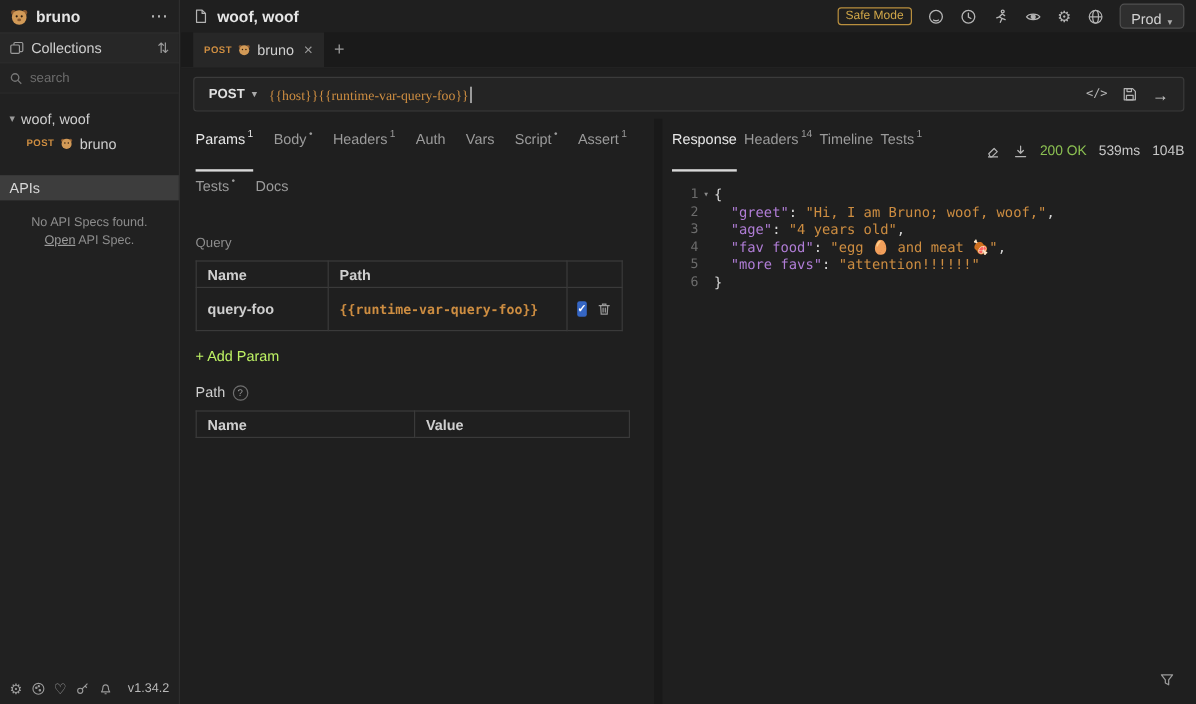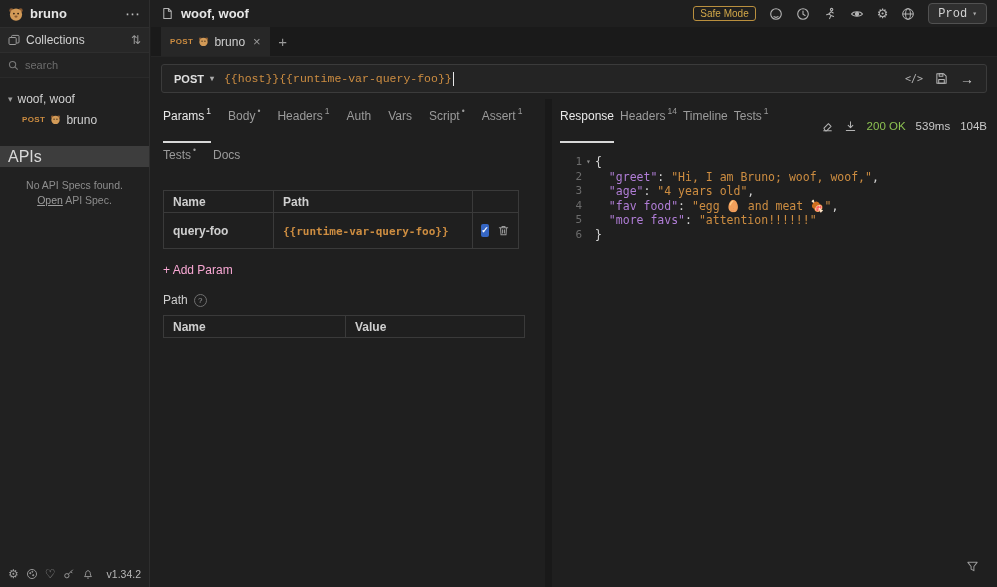--- a/index.html
+++ b/index.html
@@ -13,44 +13,44 @@
 .sb-collections{height:26px;display:flex;align-items:center;gap:6px;padding:0 8px;background:#272727;border-top:1px solid #2e2e2e;border-bottom:1px solid #2e2e2e;font-size:12px;color:#cfcfcf;flex-shrink:0}
 .sort{margin-left:auto;color:#9b9b9b;font-size:12px;cursor:pointer}
 .sb-search{height:25px;display:flex;align-items:center;gap:6px;padding:0 8px;border-bottom:1px solid #2a2a2a;background:#232323;flex-shrink:0}
 .sb-search input{flex:1;background:transparent;border:0;outline:0;color:#ccc;font-size:11px;font-family:inherit;min-width:0}
 .sb-search input::placeholder{color:#6d6d6d}
 .tree{margin-top:10px;font-size:12px}
 .tree-collection{height:21px;display:flex;align-items:center;gap:5px;padding:0 8px;cursor:pointer;color:#d0d0d0}
 .chev{font-size:9px;color:#9b9b9b}
 .tree-request{height:21px;display:flex;align-items:center;gap:5px;padding:0 8px 0 22px;cursor:pointer;color:#cfcfcf}
 .method{font-size:8px;font-weight:bold;color:#cd8d41;letter-spacing:.4px}
-.apis-row{margin-top:16px;height:21px;display:flex;align-items:center;padding:0 8px;background:#3d3d3d;font-size:16px;color:#d8d8d8;cursor:pointer}
+.apis-row{margin-top:16px;height:21px;display:flex;align-items:center;padding:0 8px;background:#3d3d3d;font-size:12px;color:#d8d8d8;cursor:pointer}
 .no-specs{margin-top:12px;text-align:center;font-size:10.5px;color:#8d8d8d}
 .open-spec{margin-top:3px;text-align:center;font-size:10.5px;color:#8d8d8d}
 .open-spec a{color:#9d9d9d;text-decoration:underline;cursor:pointer}
 .sb-footer{margin-top:auto;height:26px;display:flex;align-items:center;gap:7px;padding:0 8px;flex-shrink:0}
 .ficon{color:#9b9b9b;font-size:12px;line-height:1;cursor:pointer;display:inline-flex}
 .version{margin-left:auto;font-size:10.5px;color:#b9b9b9}
 
 .main{position:absolute;left:151px;top:0;right:0;bottom:0;display:flex;flex-direction:column}
 .topbar{height:27px;display:flex;align-items:center;gap:7px;padding:0 10px;flex-shrink:0}
 .title{font-size:13px;font-weight:bold;color:#e6e6e6}
 .topbar-right{margin-left:auto;display:flex;align-items:center;gap:13px}
 .safemode{border:1px solid #b98f3e;color:#d2a849;font-size:10px;padding:1px 6px;border-radius:3px;white-space:nowrap}
 .tbicon{color:#b4b4b4;display:inline-flex;cursor:pointer;font-size:13px;line-height:1}
-.env-btn{display:flex;align-items:center;gap:5px;background:#2f2f2f;border:1px solid #515151;border-radius:4px;color:#d2d2d2;font-size:12px;padding:0 9px;font-family:Liberation Mono, monospace;cursor:pointer;height:21px}
+.env-btn{display:flex;align-items:flex-end;gap:5px;background:#2f2f2f;border:1px solid #515151;border-radius:4px;color:#d2d2d2;font-size:12px;padding:0 9px;font-family:Liberation Sans, sans-serif;cursor:pointer;height:21px}
 .caret{font-size:8px;color:#aaa}
 .tabstrip{height:30px;background:#1a1a1a;display:flex;align-items:stretch;padding-left:10px;flex-shrink:0;border-bottom:1px solid #252525}
 .rtab{display:flex;align-items:center;gap:5px;padding:0 9px;background:#272727;font-size:12px;color:#cfcfcf;cursor:pointer}
 .rtab-close{color:#9a9a9a;font-size:13px;margin-left:3px;cursor:pointer}
 .newtab{width:26px;display:flex;align-items:center;justify-content:center;color:#9a9a9a;font-size:15px;cursor:pointer}
 .urlrow{padding:7px 10px 6px;flex-shrink:0}
 .urlbar{height:29px;border:1px solid #3b3b3b;border-radius:3px;background:#242424;display:flex;align-items:center}
 .method-select{display:flex;align-items:center;gap:6px;padding:0 10px 0 12px;font-size:11px;font-weight:bold;color:#e0e0e0;cursor:pointer;height:100%}
-.url-input{flex:1;font-family:Liberation Mono, monospace;font-size:11.5px;color:#d0d0d0;display:flex;align-items:center;white-space:pre;cursor:text;overflow:hidden}
+.url-input{flex:1;font-family:Liberation Serif, serif;font-size:11.5px;color:#d0d0d0;display:flex;align-items:flex-end;white-space:pre;cursor:text;overflow:hidden}
 .url-plain{color:#cfcfcf}
 .url-var{color:#cd8d41}
 .caret-cursor{width:1px;height:14px;background:#e8e8e8;margin-left:1px}
 .url-actions{display:flex;align-items:center;gap:12px;padding:0 12px}
 .uicon{color:#b3b3b3;cursor:pointer;display:inline-flex;font-size:12px;line-height:1}
 .uicon.code{font-family:"DejaVu Sans Mono",monospace;font-size:10px}
 .uicon.send{font-size:14px;color:#c9c9c9}
 
 .panes{flex:1;display:flex;min-height:0}
 .request-pane{width:394px;padding:10px 12px;flex-shrink:0;overflow:hidden}
@@ -64,21 +64,21 @@
 .ptable th,.ptable td{border:1px solid #3a3a3a;text-align:left;font-weight:bold;color:#cfcfcf;padding:3px 9px}
 .ptable th{height:22px}
 .qtable{width:356px}
 .qtable td{height:36px}
 .qtable .col-name{width:110px}
 .qtable .col-ctrl{width:46px}
 .cell-var{font-family:"DejaVu Sans Mono",monospace;font-size:11px;color:#cd8d41}
 .ctrl-wrap{display:flex;align-items:center;justify-content:center;gap:8px}
 .checkbox{width:13px;height:13px;background:#3566c4;border-radius:2px;color:#fff;font-size:9px;display:inline-flex;align-items:center;justify-content:center;cursor:pointer;line-height:1}
 .trash{color:#9b9b9b;display:inline-flex;cursor:pointer}
-.add-param{margin-top:14px;font-size:12px;color:#f9a8d4;cursor:pointer;width:max-content}
+.add-param{margin-top:14px;font-size:12px;color:#bef264;cursor:pointer;width:max-content}
 .path-label-row{margin-top:16px;display:flex;align-items:center;gap:6px;font-size:12px;color:#cfcfcf}
 .help{width:13px;height:13px;border:1px solid #6f6f6f;border-radius:50%;font-size:8px;color:#9a9a9a;display:inline-flex;align-items:center;justify-content:center;cursor:pointer}
 .pathtable{width:362px}
 .pathtable .col-name{width:182px}
 .divider{width:7px;background:#191919;cursor:col-resize;flex-shrink:0}
 
 .response-pane{flex:1;display:flex;flex-direction:column;position:relative;padding:10px 10px 0 8px;min-width:0}
 .resp-top{display:flex;align-items:center;flex-shrink:0}
 .resp-tabs{display:flex;column-gap:6px;font-size:12px}
 .resp-meta{margin-left:auto;display:flex;align-items:center;gap:10px;font-size:11.5px}
@@ -290,20 +290,21 @@
             <div class="ptab active"><span class="ptab-label">Params</span><span class="ptab-sup">1</span></div>
             <div class="ptab"><span class="ptab-label">Body</span><span class="ptab-sup">•</span></div>
             <div class="ptab"><span class="ptab-label">Headers</span><span class="ptab-sup">1</span></div>
             <div class="ptab"><span class="ptab-label">Auth</span></div>
             <div class="ptab"><span class="ptab-label">Vars</span></div>
             <div class="ptab"><span class="ptab-label">Script</span><span class="ptab-sup">•</span></div>
             <div class="ptab"><span class="ptab-label">Assert</span><span class="ptab-sup">1</span></div>
             <div class="ptab"><span class="ptab-label">Tests</span><span class="ptab-sup">•</span></div>
             <div class="ptab"><span class="ptab-label">Docs</span></div>
           </nav>
+        <div class="sec-label">Query</div>
         <table class="ptable qtable">
           <thead>
               <tr>
                 <th class="col-name">Name</th>
                 <th class="col-path">Path</th>
                 <th class="col-ctrl"></th>
               </tr>
             </thead>
           <tbody>
               <tr>

